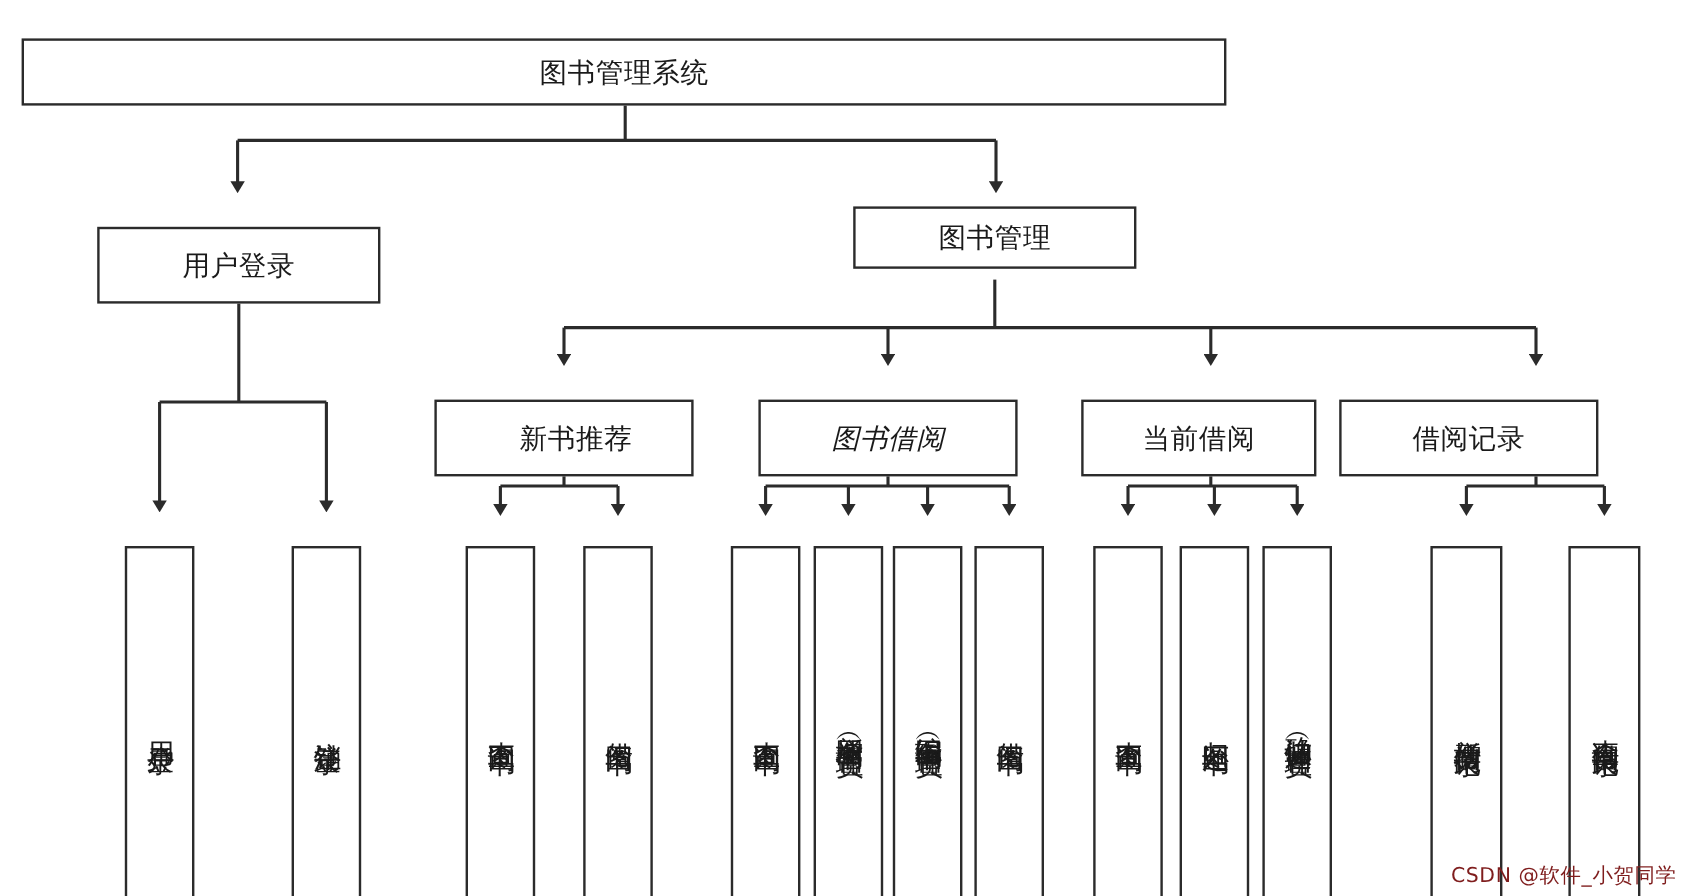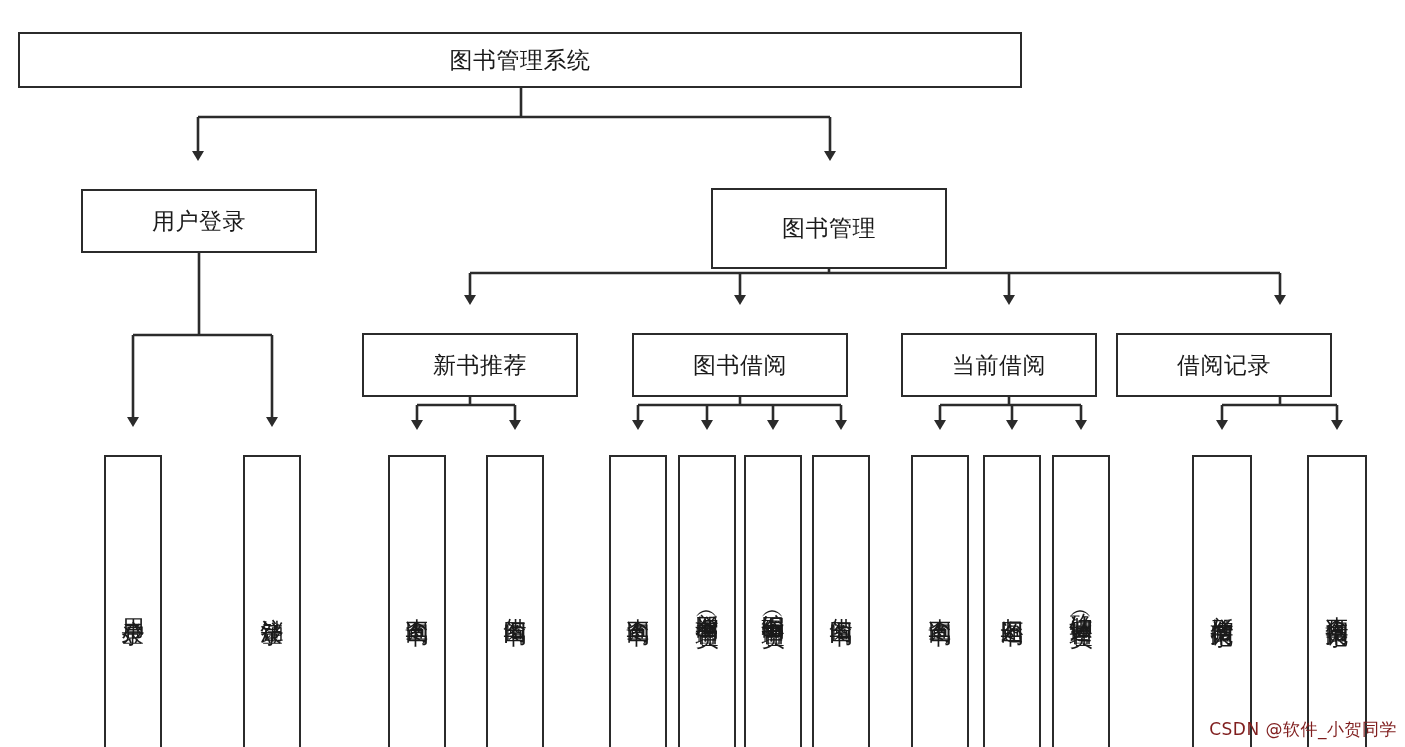--- a/index.html
+++ b/index.html
@@ -120,28 +120,28 @@
     </g>
   </svg>
 
   <div class="node horiz" style="left:18px; top:12px; width:1004px; height:56px;">
     <span>图书管理系统</span>
   </div>
 
   <div class="node horiz" style="left:81px; top:169px; width:236px; height:64px;">
     <span>用户登录</span>
   </div>
-  <div class="node horiz" style="left:711px; top:168px; width:236px; height:81px;">
+  <div class="node horiz" style="left:711px; top:152px; width:236px; height:52px;">
     <span>图书管理</span>
   </div>
 
   <div class="node horiz" style="left:362px; top:313px; width:216px; height:64px;padding-left:20px;">
     <span>新书推荐</span>
   </div>
-  <div class="node horiz" style="left:632px; top:313px; width:216px; height:64px;">
+  <div class="node horiz" style="left:632px; top:313px; width:216px; height:64px;font-style:italic;">
     <span>图书借阅</span>
   </div>
   <div class="node horiz" style="left:901px; top:313px; width:196px; height:64px;">
     <span>当前借阅</span>
   </div>
   <div class="node horiz" style="left:1116px; top:313px; width:216px; height:64px;align-items:center;">
     <span>借阅记录</span>
   </div>
 
   <div class="node vert" style="left:104px; top:435px; width:58px; height:298px;">

